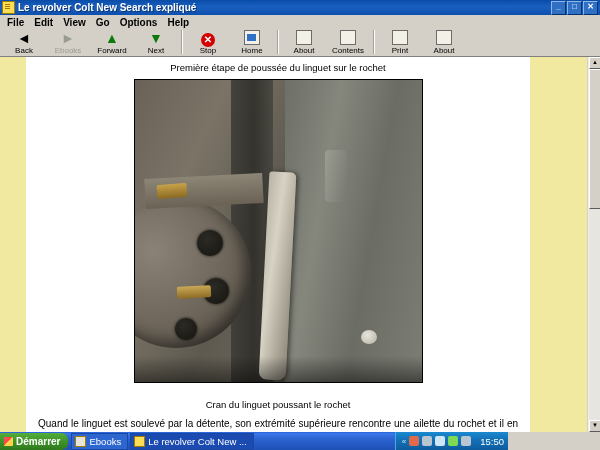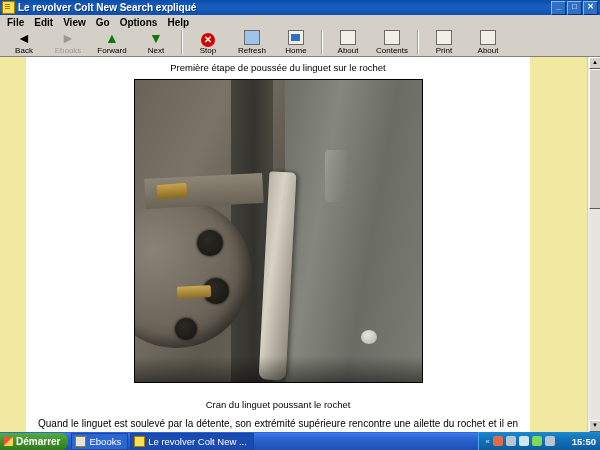--- a/index.html
+++ b/index.html
@@ -344,21 +344,21 @@
   }
   .vs-down {
     position: absolute;
     left: 0; bottom: 0;
   }
 
   
   .taskbar {
     position: absolute;
     left: 0; bottom: 0;
-    width: 600px; height: 18px;
+    width: 508px; height: 18px;
     background: linear-gradient(to bottom, #245edb 0%, #3a78e8 8%, #2b63d0 40%, #1e50b5 100%);
     display: flex;
     align-items: center;
   }
   .start-btn {
     height: 17px;
     margin: 0 3px 0 0;
     padding: 0 8px 0 4px;
     background: linear-gradient(to bottom, #53ad3b 0%, #3e9329 50%, #2f7a1d 100%);
     border-top-right-radius: 7px;
@@ -414,21 +414,21 @@
   }
   .tray-ico {
     width: 10px; height: 10px;
     border-radius: 2px;
     background: #cfe6f7;
     display: inline-block;
   }
   .tray-ico.green { background: #7ed957; }
   .tray-ico.red { background: #e06a4a; }
   .tray-ico.grey { background: #b9c6d2; }
-  .tray-time { margin-left: 14px; font-weight: bold; }
+  .tray-time { margin-left: 6px; }
   .tray-chev { color: #cfe6f7; font-size: 8px; }
 </style>
 </head>
 <body>
 
 <div class="window">
 
   <div class="titlebar">
     <span class="doc-icon"></span>
     <span class="title-text">Le revolver Colt New Search expliqué</span>
@@ -470,24 +470,20 @@
       <div>Next</div>
     </div>
 
     <div class="tb-sep"></div>
 
     <div class="tb-btn">
       <div class="tb-ico"><span class="stop-ico">✕</span></div>
       <div>Stop</div>
     </div>
 
-    <div class="tb-btn">
-      <div class="tb-ico"><span class="tb-sq blue"></span></div>
-      <div>Refresh</div>
-    </div>
 
     <div class="tb-btn">
       <div class="tb-ico"><span class="tb-sq home"></span></div>
       <div>Home</div>
     </div>
 
     <div class="tb-sep"></div>
 
     <div class="tb-btn">
       <div class="tb-ico"><span class="tb-sq"></span></div>

